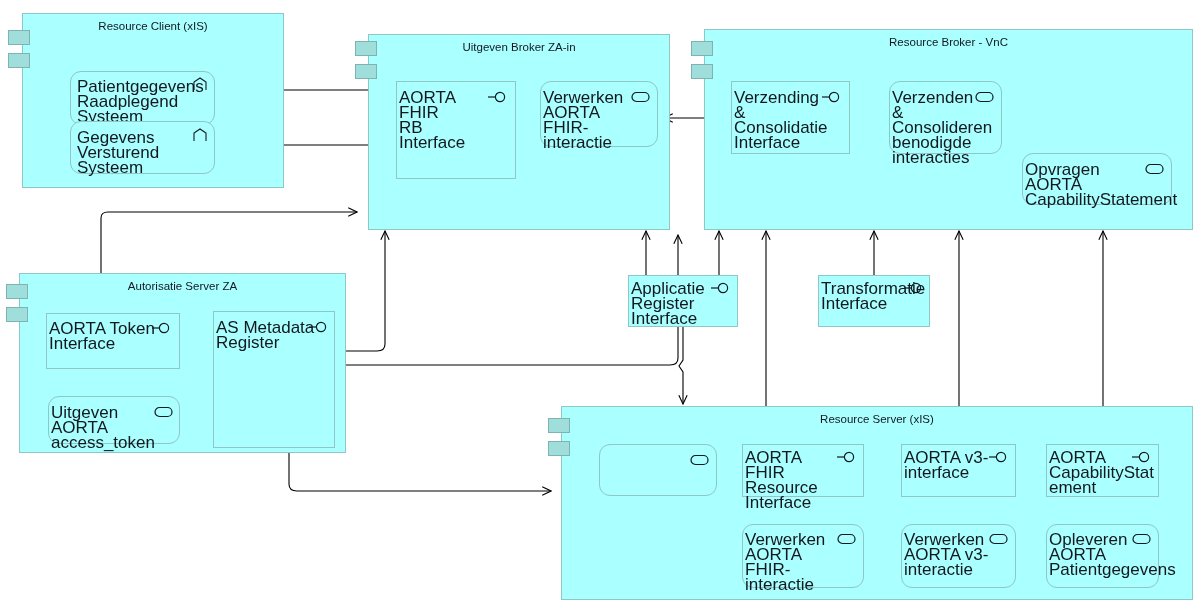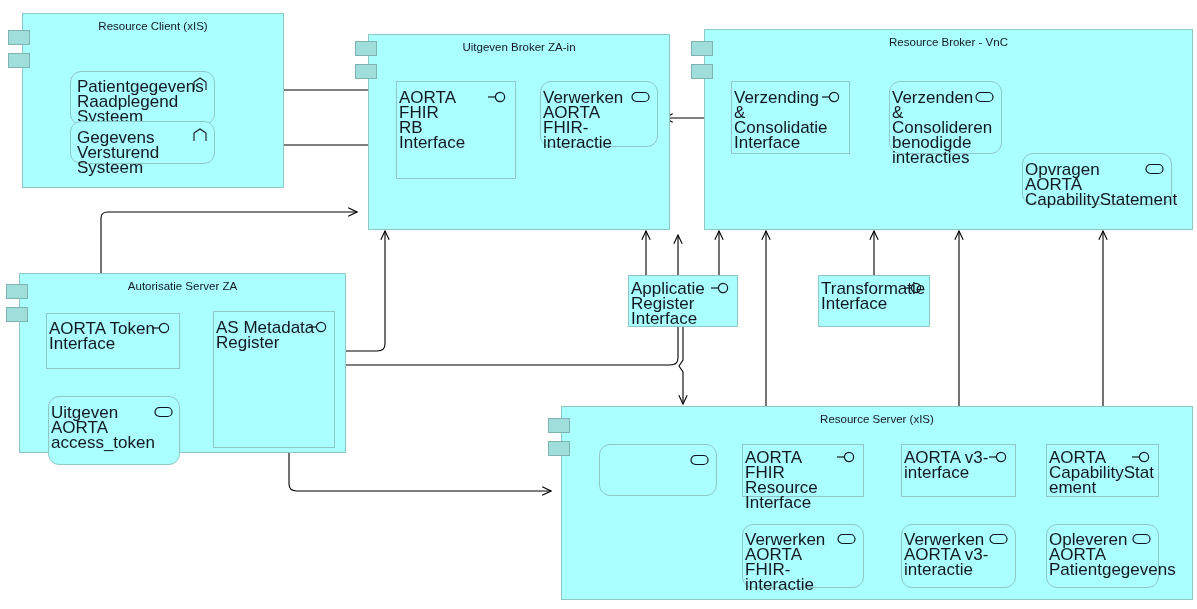--- a/index.html
+++ b/index.html
@@ -138,21 +138,21 @@
     <div class="lbl" style="top:7px;">Patientgegevens
 Raadplegend
 Systeem</div>
     <span class="glyph" style="right:6px;top:5px;">
       <svg width="16" height="14" viewBox="0 0 16 14">
         <path d="M2,13 L2,5 L8,1 L14,5 L14,13" fill="none" stroke="#111820" stroke-width="1.1"></path>
       </svg>
     </span>
   </div>
 
-  <div class="func" style="left:70px;top:121px;width:145px;height:43px;">
+  <div class="func" style="left:70px;top:121px;width:145px;height:53px;">
     <div class="lbl" style="top:8px;">Gegevens
 Versturend Systeem</div>
     <span class="glyph" style="right:6px;top:6px;">
       <svg width="16" height="14" viewBox="0 0 16 14">
         <path d="M2,13 L2,5 L8,1 L14,5 L14,13" fill="none" stroke="#111820" stroke-width="1.1"></path>
       </svg>
     </span>
   </div>
 
   <div class="component" style="left:368px;top:34px;width:302px;height:196px;">
@@ -244,21 +244,21 @@
     <div class="lbl" style="top:8px;left:2px;right:18px;">AS Metadata
 Register</div>
     <span class="glyph" style="right:5px;top:9px;">
       <svg width="20" height="12" viewBox="0 0 20 12">
         <line x1="0" y1="6" x2="7" y2="6" stroke="#111820" stroke-width="1.2"></line>
         <circle cx="12" cy="6" r="4.6" fill="none" stroke="#111820" stroke-width="1.2"></circle>
       </svg>
     </span>
   </div>
 
-  <div class="func" style="left:48px;top:396px;width:132px;height:69px;">
+  <div class="func" style="left:48px;top:396px;width:132px;height:48px;">
     <div class="lbl" style="top:8px;left:2px;right:14px;">Uitgeven AORTA
 access_token</div>
     <span class="glyph" style="right:6px;top:9px;">
       <svg width="19" height="12" viewBox="0 0 19 12">
         <rect x="1" y="1.5" width="17" height="9" rx="4.5" ry="4.5" fill="none" stroke="#111820" stroke-width="1.2"></rect>
       </svg>
     </span>
   </div>
 
   <div class="iface" style="left:628px;top:275px;width:110px;height:52px;">

